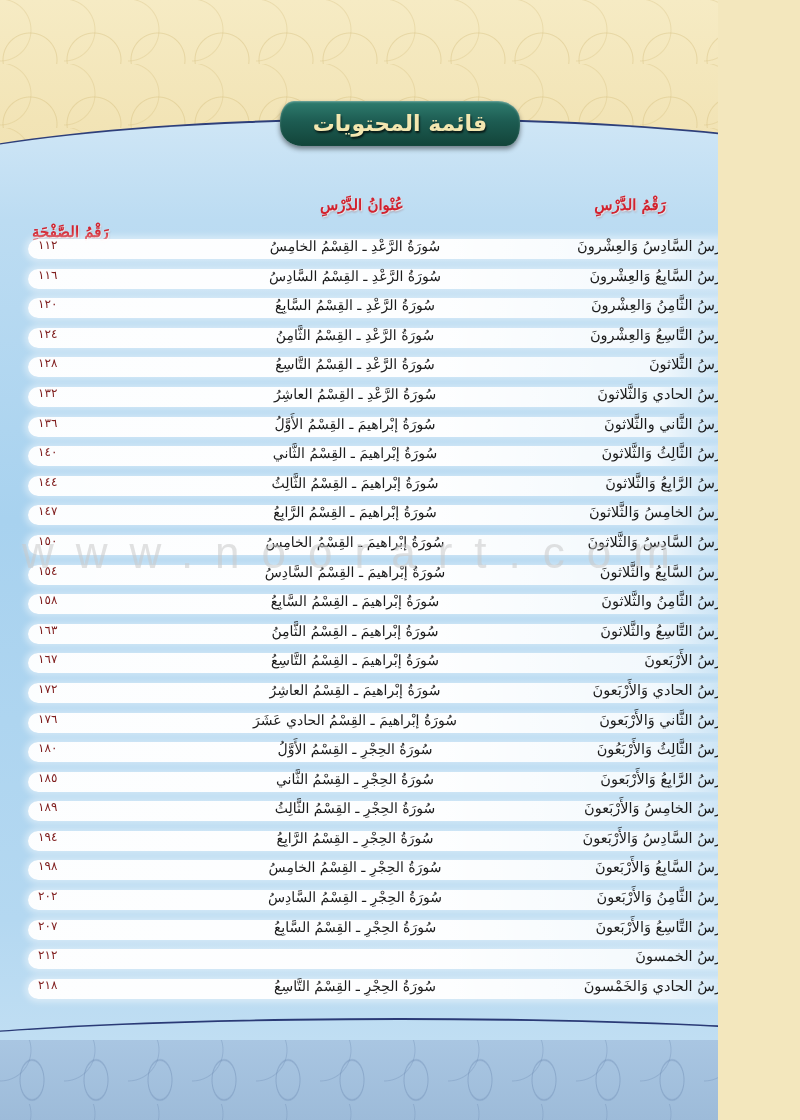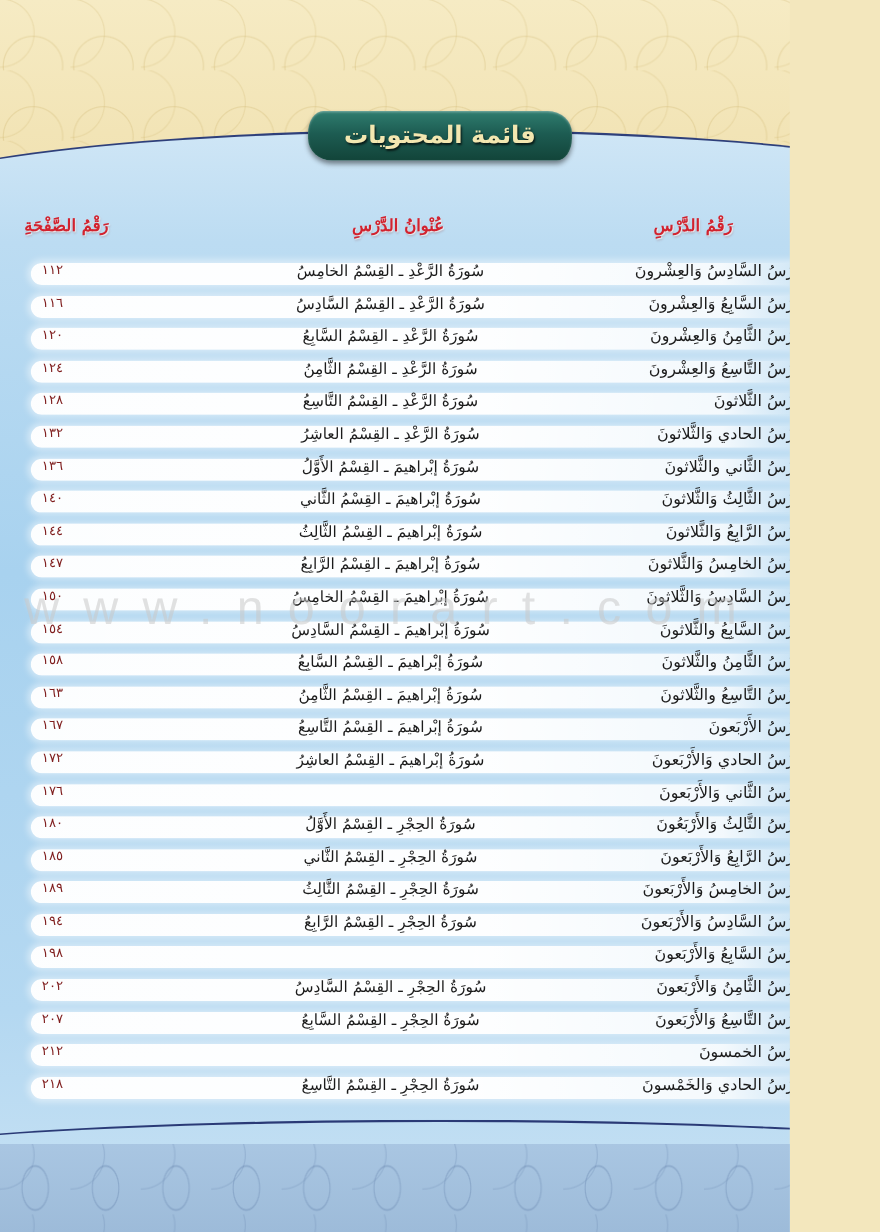--- a/index.html
+++ b/index.html
@@ -39,21 +39,21 @@
     display:flex; align-items:center; justify-content:center; }
   .title-text { color:#f3e7b0; font-family:"DejaVu Sans", sans-serif; font-weight:bold;
     font-size:22px; text-shadow:1px 2px 2px rgba(0,0,0,0.7); direction:rtl; }
 
   
   .col-header { position:absolute; top:196px; color:#d2222e; font-weight:bold; font-size:15px;
     direction:rtl; text-shadow:1px 1px 1px rgba(255,255,255,0.7), 1px 2px 2px rgba(120,20,20,0.25);
     font-family:"DejaVu Serif", serif; }
   .h-lesson { right:52px; }
   .h-title  { left:320px; width:160px; text-align:left; }
-  .h-page   { left:22px; }
+  .h-page   { left:32px;margin-top:27px; }
 
   
   .rows { position:absolute; left:0; top:234px; width:800px; }
   .row { position:relative; height:29.6px; width:800px; }
   .row .band { position:absolute; left:28px; top:5px; width:740px; height:20px;
     border-radius:10px;
     background:linear-gradient(90deg, rgba(255,255,255,0.97) 0%, rgba(255,255,255,0.98) 55%, rgba(255,255,255,0.85) 85%, rgba(255,255,255,0.0) 100%);
     box-shadow:0 0 6px 3px rgba(255,255,255,0.45); }
   .row .bullet { position:absolute; left:747px; top:9px; width:10px; height:10px; border-radius:50%;
     background:radial-gradient(circle at 35% 35%, #ffe49a 0%, #e8a83a 45%, #b9731c 100%);
@@ -199,20 +199,21 @@
         <div class="band"></div>
         <span class="bullet"></span>
         <span class="lesson">الدَّرْسُ الحادي وَالأَرْبَعونَ</span>
         <span class="surah">سُورَةُ إبْراهيمَ ـ القِسْمُ العاشِرُ</span>
         <span class="pagenum">١٧٢</span>
       </div>
       <div class="row">
         <div class="band"></div>
         <span class="bullet"></span>
         <span class="lesson">الدَّرْسُ الثَّاني وَالأَرْبَعونَ</span>
+        <span class="surah">سُورَةُ إبْراهيمَ ـ القِسْمُ الحادي عَشَرَ</span>
         <span class="pagenum">١٧٦</span>
       </div>
       <div class="row">
         <div class="band"></div>
         <span class="bullet"></span>
         <span class="lesson">الدَّرْسُ الثَّالِثُ وَالأَرْبَعُونَ</span>
         <span class="surah">سُورَةُ الحِجْرِ ـ القِسْمُ الأَوَّلُ</span>
         <span class="pagenum">١٨٠</span>
       </div>
       <div class="row">
@@ -233,20 +234,21 @@
         <div class="band"></div>
         <span class="bullet"></span>
         <span class="lesson">الدَّرْسُ السَّادِسُ وَالأَرْبَعونَ</span>
         <span class="surah">سُورَةُ الحِجْرِ ـ القِسْمُ الرَّابِعُ</span>
         <span class="pagenum">١٩٤</span>
       </div>
       <div class="row">
         <div class="band"></div>
         <span class="bullet"></span>
         <span class="lesson">الدَّرْسُ السَّابِعُ وَالأَرْبَعونَ</span>
+        <span class="surah">سُورَةُ الحِجْرِ ـ القِسْمُ الخامِسُ</span>
         <span class="pagenum">١٩٨</span>
       </div>
       <div class="row">
         <div class="band"></div>
         <span class="bullet"></span>
         <span class="lesson">الدَّرْسُ الثَّامِنُ وَالأَرْبَعونَ</span>
         <span class="surah">سُورَةُ الحِجْرِ ـ القِسْمُ السَّادِسُ</span>
         <span class="pagenum">٢٠٢</span>
       </div>
       <div class="row">

